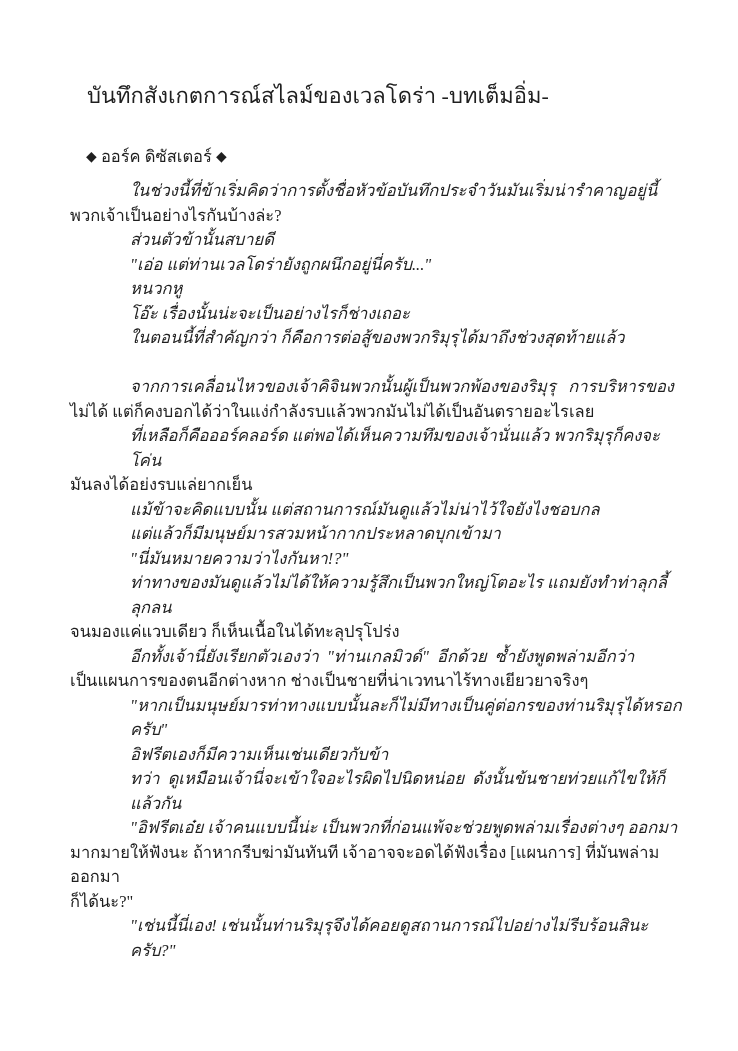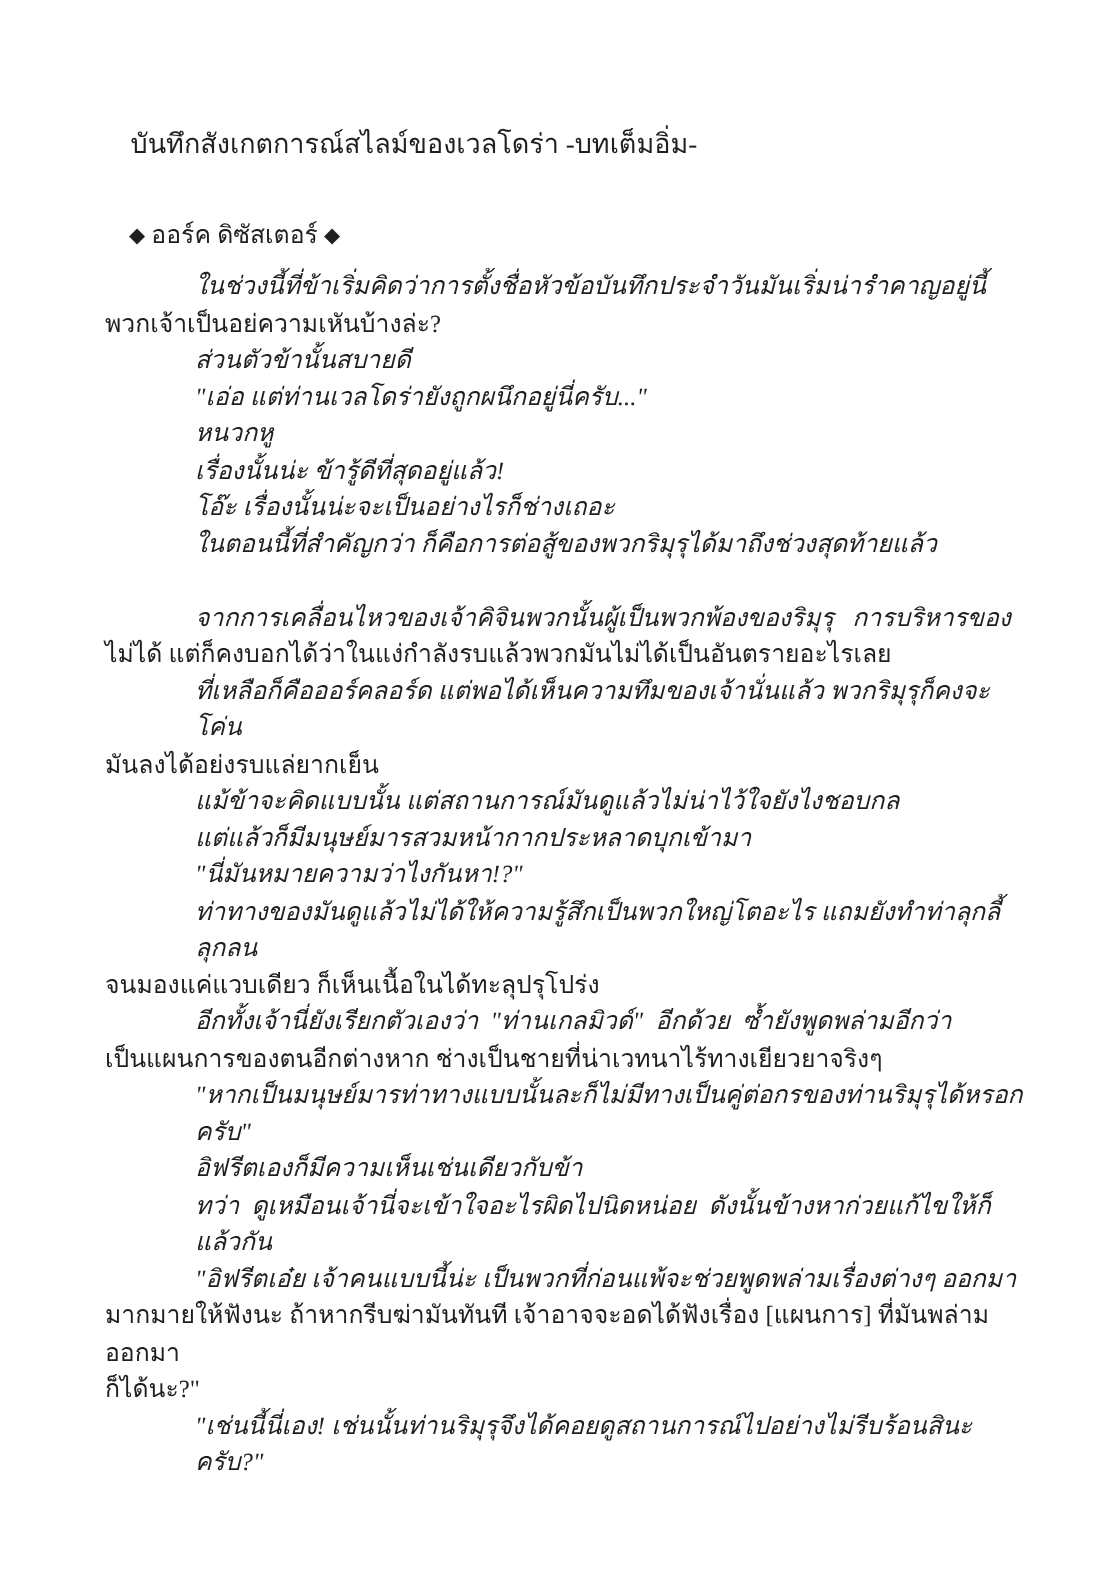--- a/index.html
+++ b/index.html
@@ -14,21 +14,21 @@
     background: #ffffff;
     overflow: hidden;
     font-family: "Liberation Serif", "DejaVu Serif", serif;
     color: #1f1f1f;
     -webkit-font-smoothing: antialiased;
   }
   .doc-title {
     position: absolute;
     left: 87px;
     top: 84px;
-    font-size: 18px;
+    font-size: 22px;
     line-height: 24px;
     white-space: pre;
   }
   .section-heading {
     position: absolute;
     left: 86px;
     top: 145px;
     font-size: 16.5px;
     line-height: 24px;
     white-space: pre;
@@ -59,41 +59,40 @@
 <body>
 
 <div class="page">
 
   <div class="doc-title">บันทึกสังเกตการณ์สไลม์ของเวลโดร่า -บทเต็มอิ่ม-</div>
 
   <div class="section-heading"><span class="diamond">◆</span><span> </span><span>ออร์ค ดิซัสเตอร์</span><span> </span><span class="diamond">◆</span></div>
 
   <div class="body-text" id="body-lines">
       <div class="line indent">ในช่วงนี้ที่ข้าเริ่มคิดว่าการตั้งชื่อหัวข้อบันทึกประจำวันมันเริ่มน่ารำคาญอยู่นี้</div>
-      <div class="line">พวกเจ้าเป็นอย่ความเหันบ้างล่ะ?</div>
+      <div class="line">พวกเจ้าเป็นอย่างไรกันบ้างล่ะ?</div>
       <div class="line indent">ส่วนตัวข้านั้นสบายดี</div>
       <div class="line indent">"เอ่อ แต่ท่านเวลโดร่ายังถูกผนึกอยู่นี่ครับ..."</div>
       <div class="line indent">หนวกหู</div>
-      <div class="line indent">เรื่องนั้นน่ะ ข้ารู้ดีที่สุดอยู่แล้ว!</div>
       <div class="line indent">โอ๊ะ เรื่องนั้นน่ะจะเป็นอย่างไรก็ช่างเถอะ</div>
       <div class="line indent">ในตอนนี้ที่สำคัญกว่า ก็คือการต่อสู้ของพวกริมุรุได้มาถึงช่วงสุดท้ายแล้ว</div>
       <div class="line blank"></div>
       <div class="line indent">จากการเคลื่อนไหวของเจ้าคิจินพวกนั้นผู้เป็นพวกพ้องของริมุรุ   การบริหารของ</div>
       <div class="line">ไม่ได้ แต่ก็คงบอกได้ว่าในแง่กำลังรบแล้วพวกมันไม่ได้เป็นอันตรายอะไรเลย</div>
       <div class="line indent">ที่เหลือก็คือออร์คลอร์ด แต่พอได้เห็นความทึมของเจ้านั่นแล้ว พวกริมุรุก็คงจะโค่น</div>
       <div class="line">มันลงได้อย่งรบแล่ยากเย็น</div>
       <div class="line indent">แม้ข้าจะคิดแบบนั้น แต่สถานการณ์มันดูแล้วไม่น่าไว้ใจยังไงชอบกล</div>
       <div class="line indent">แต่แล้วก็มีมนุษย์มารสวมหน้ากากประหลาดบุกเข้ามา</div>
       <div class="line indent">"นี่มันหมายความว่าไงกันหา!?"</div>
       <div class="line indent">ท่าทางของมันดูแล้วไม่ได้ให้ความรู้สึกเป็นพวกใหญ่โตอะไร แถมยังทำท่าลุกลี้ลุกลน</div>
       <div class="line">จนมองแค่แวบเดียว ก็เห็นเนื้อในได้ทะลุปรุโปร่ง</div>
       <div class="line indent">อีกทั้งเจ้านี่ยังเรียกตัวเองว่า  "ท่านเกลมิวด์"  อีกด้วย  ซ้ำยังพูดพล่ามอีกว่า</div>
       <div class="line">เป็นแผนการของตนอีกต่างหาก ช่างเป็นชายที่น่าเวทนาไร้ทางเยียวยาจริงๆ</div>
       <div class="line indent">"หากเป็นมนุษย์มารท่าทางแบบนั้นละก็ไม่มีทางเป็นคู่ต่อกรของท่านริมุรุได้หรอกครับ"</div>
       <div class="line indent">อิฟรีตเองก็มีความเห็นเช่นเดียวกับข้า</div>
-      <div class="line indent">ทว่า  ดูเหมือนเจ้านี่จะเข้าใจอะไรผิดไปนิดหน่อย  ดังนั้นข้างหาก่วยแก้ไขให้ก็แล้วกัน</div>
+      <div class="line indent">ทว่า  ดูเหมือนเจ้านี่จะเข้าใจอะไรผิดไปนิดหน่อย  ดังนั้นข้นชายท่วยแก้ไขให้ก็แล้วกัน</div>
       <div class="line indent">"อิฟรีตเอ๋ย เจ้าคนแบบนี้น่ะ เป็นพวกที่ก่อนแพ้จะช่วยพูดพล่ามเรื่องต่างๆ ออกมา</div>
       <div class="line">มากมายให้ฟังนะ ถ้าหากรีบฆ่ามันทันที เจ้าอาจจะอดได้ฟังเรื่อง [แผนการ] ที่มันพล่ามออกมา</div>
       <div class="line">ก็ได้นะ?"</div>
       <div class="line indent">"เช่นนี้นี่เอง! เช่นนั้นท่านริมุรุจึงได้คอยดูสถานการณ์ไปอย่างไม่รีบร้อนสินะครับ?"</div>
     </div>
 
 </div>
 
 </body></html>

